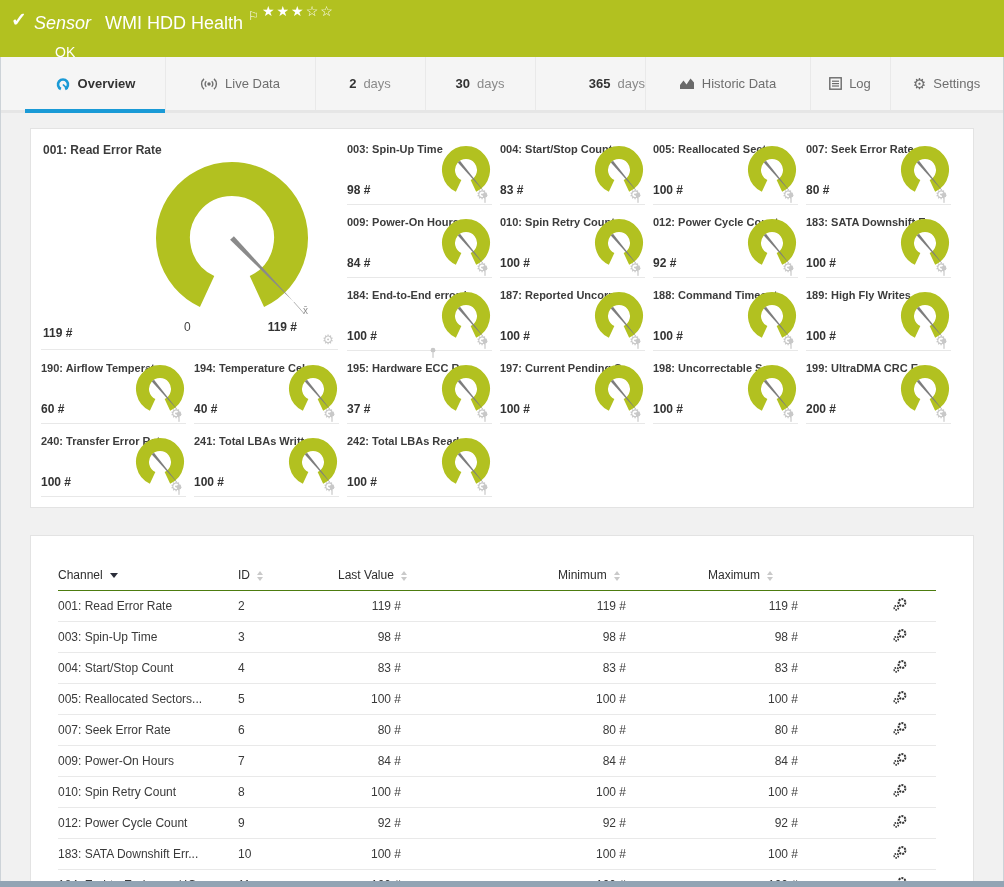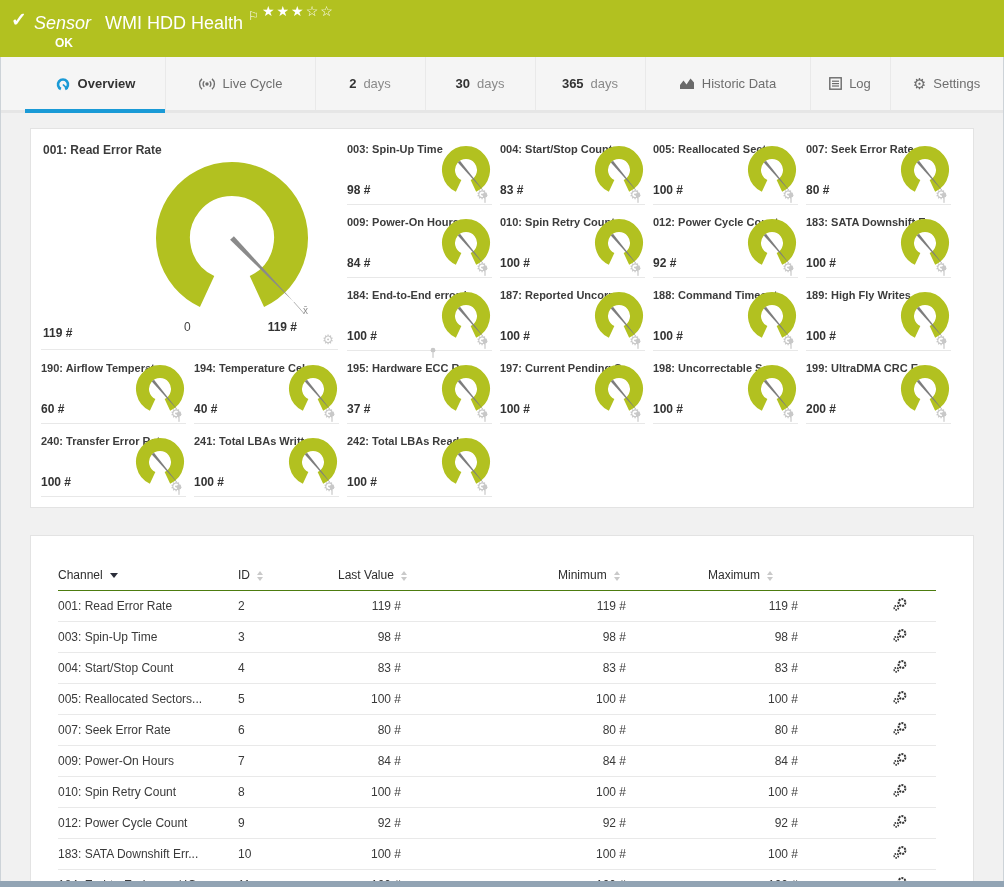--- a/index.html
+++ b/index.html
@@ -8,21 +8,21 @@
     background:#f1f1f1;font-family:"Liberation Sans",sans-serif;
     -webkit-font-smoothing:antialiased;
   }
   
   .topbar{position:absolute;left:0;top:0;width:100%;height:57px;background:#b2c120;color:#fff;}
   .topbar .check{position:absolute;left:11px;top:8px;font-size:19px;font-weight:bold;}
   .title-line{position:absolute;left:34px;top:9px;font-size:18px;white-space:nowrap;}
   .title-line .kind{font-style:italic;margin-right:14px;}
   .flag{font-size:12px;vertical-align:9px;margin-left:5px;}
   .stars{position:absolute;left:262px;top:3px;font-size:14px;letter-spacing:2px;cursor:pointer;}
-  .status-ok{position:absolute;left:55px;top:36px;font-size:12px;font-weight:bold;}
+  .status-ok{position:absolute;left:55px;top:44px;font-size:14px;font-weight:normal;}
   
   .tabbar{position:absolute;left:0;top:57px;width:100%;height:56px;background:#f5f5f5;}
   .tabline{position:absolute;left:0;bottom:0;width:100%;height:3px;background:#e6e6e6;}
   .tab{position:absolute;top:0;height:53px;display:flex;align-items:center;justify-content:center;
        gap:7px;font-size:13px;color:#6e6e6e;border-right:1px solid #e9e9e9;cursor:pointer;white-space:nowrap;}
   .tab:last-child{border-right:none;}
   .tab .num{font-weight:bold;color:#333;}
   .tab .unit{color:#8a8a8a;}
   .tab.active{color:#333;font-weight:bold;}
   .tab-underline{position:absolute;left:25px;bottom:0;width:140px;height:4px;background:#1a9ad6;}
@@ -89,34 +89,34 @@
         <line x1="8" y1="8.5" x2="12.4" y2="12.9" stroke="#1a9ad6" stroke-width="1.7"></line>
       </svg>
       <span>Overview</span>
     </div>
 
     <div class="tab" style="left:165px;width:150px;">
       <svg width="18" height="14" viewBox="0 0 18 14">
         <circle cx="9" cy="7" r="1.7" fill="#6e6e6e"></circle>
         <path d="M 6.3 4.2 A 3.9 3.9 0 0 0 6.3 9.8 M 4 1.9 A 6.6 6.6 0 0 0 4 12.1 M 11.7 4.2 A 3.9 3.9 0 0 1 11.7 9.8 M 14 1.9 A 6.6 6.6 0 0 1 14 12.1" fill="none" stroke="#6e6e6e" stroke-width="1.4"></path>
       </svg>
-      <span>Live Cycle</span>
+      <span>Live Data</span>
     </div>
 
     <div class="tab" style="left:315px;width:110px;">
       <span class="num">2</span>
       <span class="unit">days</span>
     </div>
 
     <div class="tab" style="left:425px;width:110px;">
       <span class="num">30</span>
       <span class="unit">days</span>
     </div>
 
-    <div class="tab" style="left:535px;width:110px;">
+    <div class="tab" style="left:535px;width:110px;justify-content:flex-end;">
       <span class="num">365</span>
       <span class="unit">days</span>
     </div>
 
     <div class="tab" style="left:645px;width:165px;">
       <svg width="16" height="13" viewBox="0 0 16 13">
         <polygon points="1,12 1,8 4.5,3.5 7.5,7.5 11.5,1.5 15,5.5 15,12" fill="#6a6a6a"></polygon>
       </svg>
       <span>Historic Data</span>
     </div>

